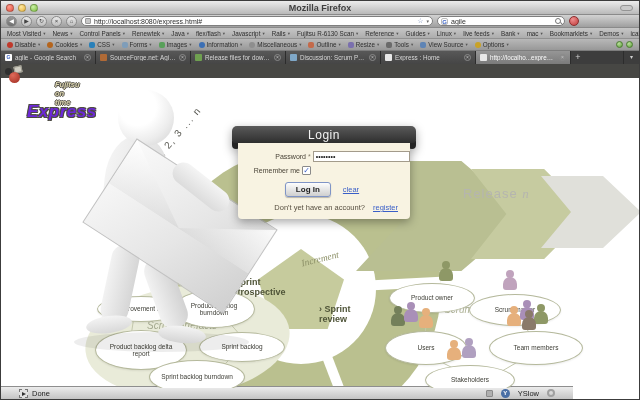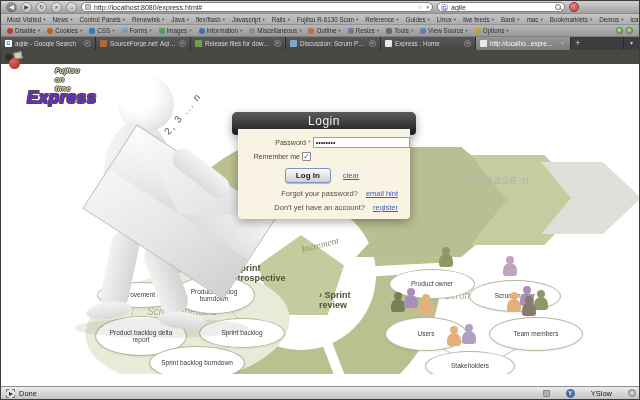--- a/index.html
+++ b/index.html
@@ -117,34 +117,41 @@
   .req{font-size:7px;color:#877f6e;padding-right:2px;}
   .tin{flex:1;height:11px;font-size:7px;color:#222;border:1px solid #a39b8b;background:#fff;padding:0 2px;}
   .cb{width:9px;height:9px;background:#fff;border:1px solid #8a8a8a;border-radius:1px;font-size:8px;line-height:8px;color:#3a5fc8;text-align:center;cursor:pointer;}
   .btnrow{display:flex;align-items:center;justify-content:center;gap:12px;margin:7px 4px 6px 0;}
   .loginbtn{font-size:8px;font-weight:bold;color:#222;background:linear-gradient(#fdfdfd,#cfcfcf);border:1px solid #7f94c6;border-radius:3px;padding:2px 10px;box-shadow:0 1px 1px rgba(0,0,0,.25);cursor:pointer;}
   .lnk{font-size:7.5px;color:#3a5fc8;text-decoration:underline;cursor:pointer;}
   .qrow{display:flex;align-items:center;justify-content:flex-end;gap:8px;margin:5px 4px 0 0;}
   .qtext{font-size:7.5px;color:#574f40;}
 
   
-  .statusbar{position:absolute;left:0;bottom:0;width:640px;height:13px;background:linear-gradient(#ececec,#c4c4c4);border-top:1px solid #8e8e8e;display:flex;align-items:center;gap:4px;padding:0 5px;}
+  .statusbar{position:absolute;left:0;bottom:0;width:572px;height:13px;background:linear-gradient(#ececec,#c4c4c4);border-top:1px solid #8e8e8e;display:flex;align-items:center;gap:4px;padding:0 18px;}
   .st-ic{width:9px;height:9px;border:1px dashed #777;background:#e2e2e2;position:relative;}
   .st-ic::after{content:"";position:absolute;left:2px;top:2px;border-left:4px solid #333;border-top:2px solid transparent;border-bottom:2px solid transparent;}
   .st-text{font-size:7.5px;color:#222;}
-  .st-right{margin-left:auto;display:flex;align-items:center;gap:16px;}
+  .st-right{margin-left:auto;display:flex;align-items:center;gap:8px;}
   .st-misc{width:7px;height:7px;background:#b0b0b0;border:1px solid #8a8a8a;border-radius:1px;}
   .ysb{width:9px;height:9px;border-radius:50%;background:#4a6fa5;color:#fff;font-size:6px;font-weight:bold;line-height:9px;text-align:center;}
   .ringi{width:8px;height:8px;border:2px solid #a0a0a0;border-radius:50%;}
 </style>
 </head>
 <body>
 
 <div class="win">
 
+  <div class="titlebar">
+    <span class="tl r"></span>
+    <span class="tl y"></span>
+    <span class="tl g"></span>
+    <span class="wtitle">Mozilla Firefox</span>
+    <span class="lozenge"></span>
+  </div>
 
   <div class="navbar">
     <span class="nbtn back">◀</span>
     <span class="nbtn">▶</span>
     <span class="nbtn">↻</span>
     <span class="nbtn">×</span>
     <span class="nbtn">⌂</span>
     <span class="urlbox">
       <i class="favsq"></i>
       <input class="urltext" value="http://localhost:8080/express.html#" style="">
@@ -487,24 +494,20 @@
         </div>
         <div class="frow">
           <span class="flabel" style="flex-basis:56px">Remember me</span>
           <span class="cb">✓</span>
         </div>
         <div class="btnrow">
           <button class="loginbtn">Log In</button>
           <a class="lnk">clear</a>
         </div>
         <div class="qrow">
-          <span class="qtext">Forgot your password?</span>
-          <a class="lnk">email hint</a>
-        </div>
-        <div class="qrow">
           <span class="qtext">Don't yet have an account?</span>
           <a class="lnk">register</a>
         </div>
       </div>
     </div>
   </div>
 
   <div class="statusbar">
     <span class="st-ic"></span>
     <span class="st-text">Done</span>

